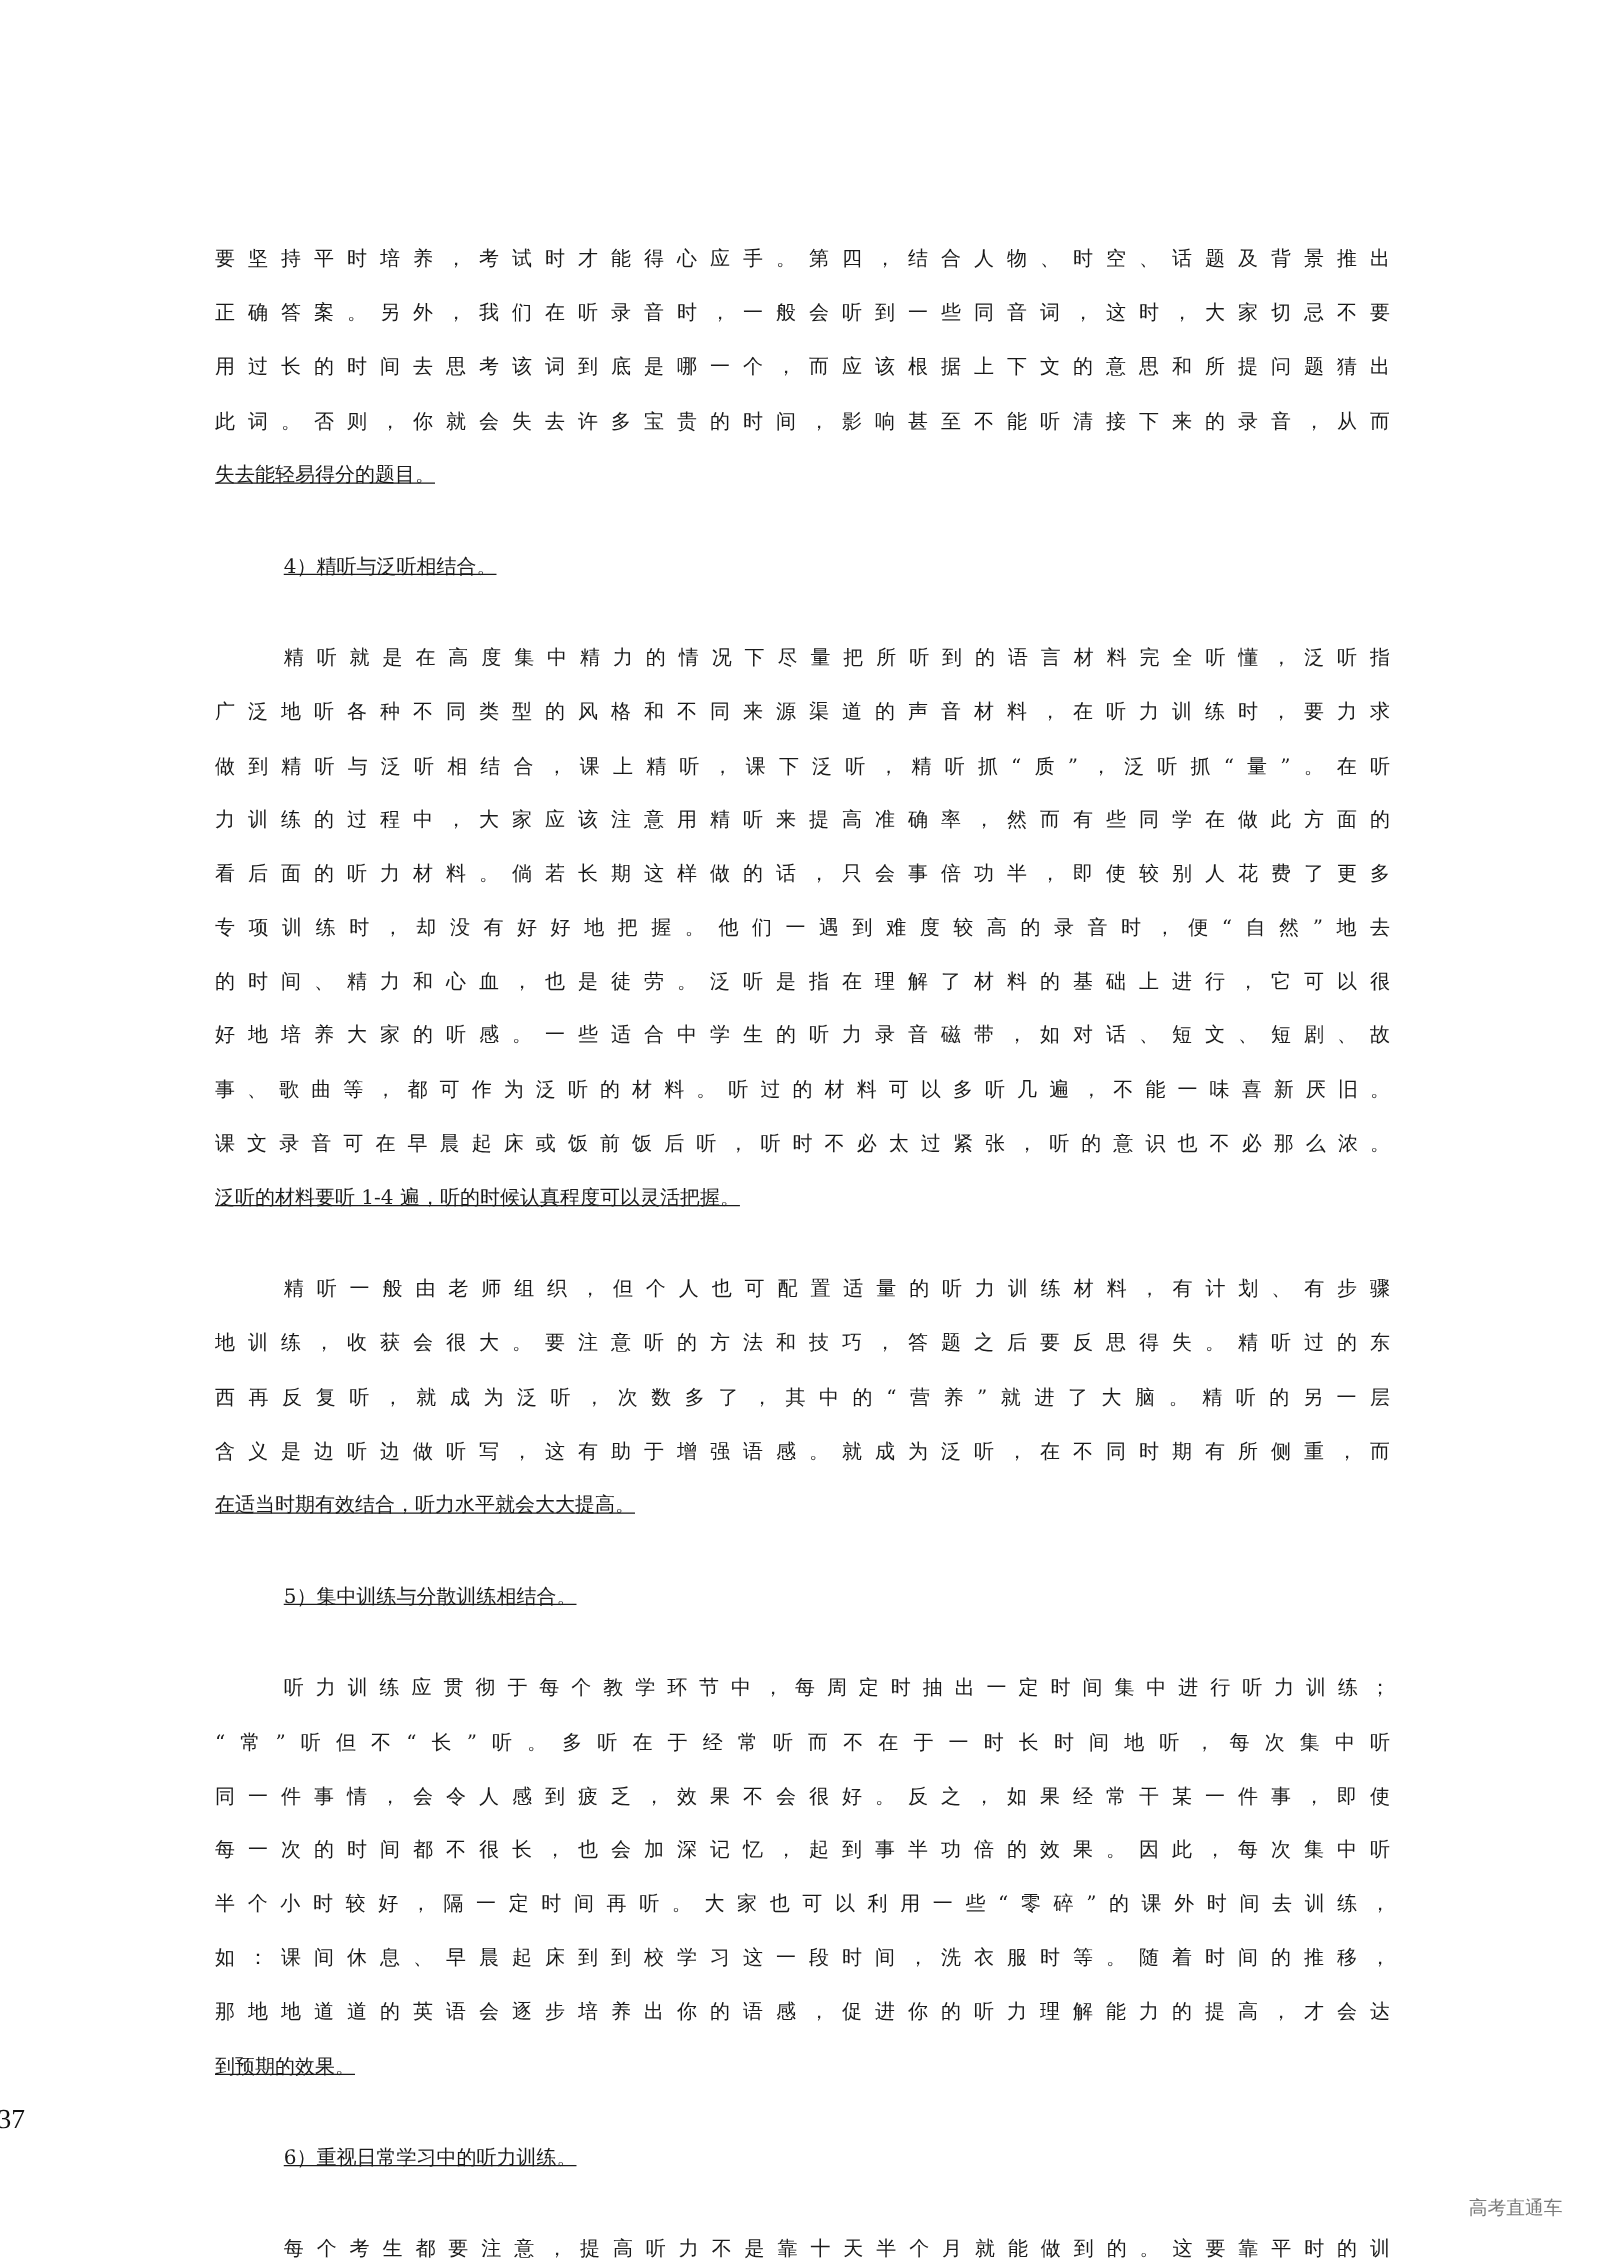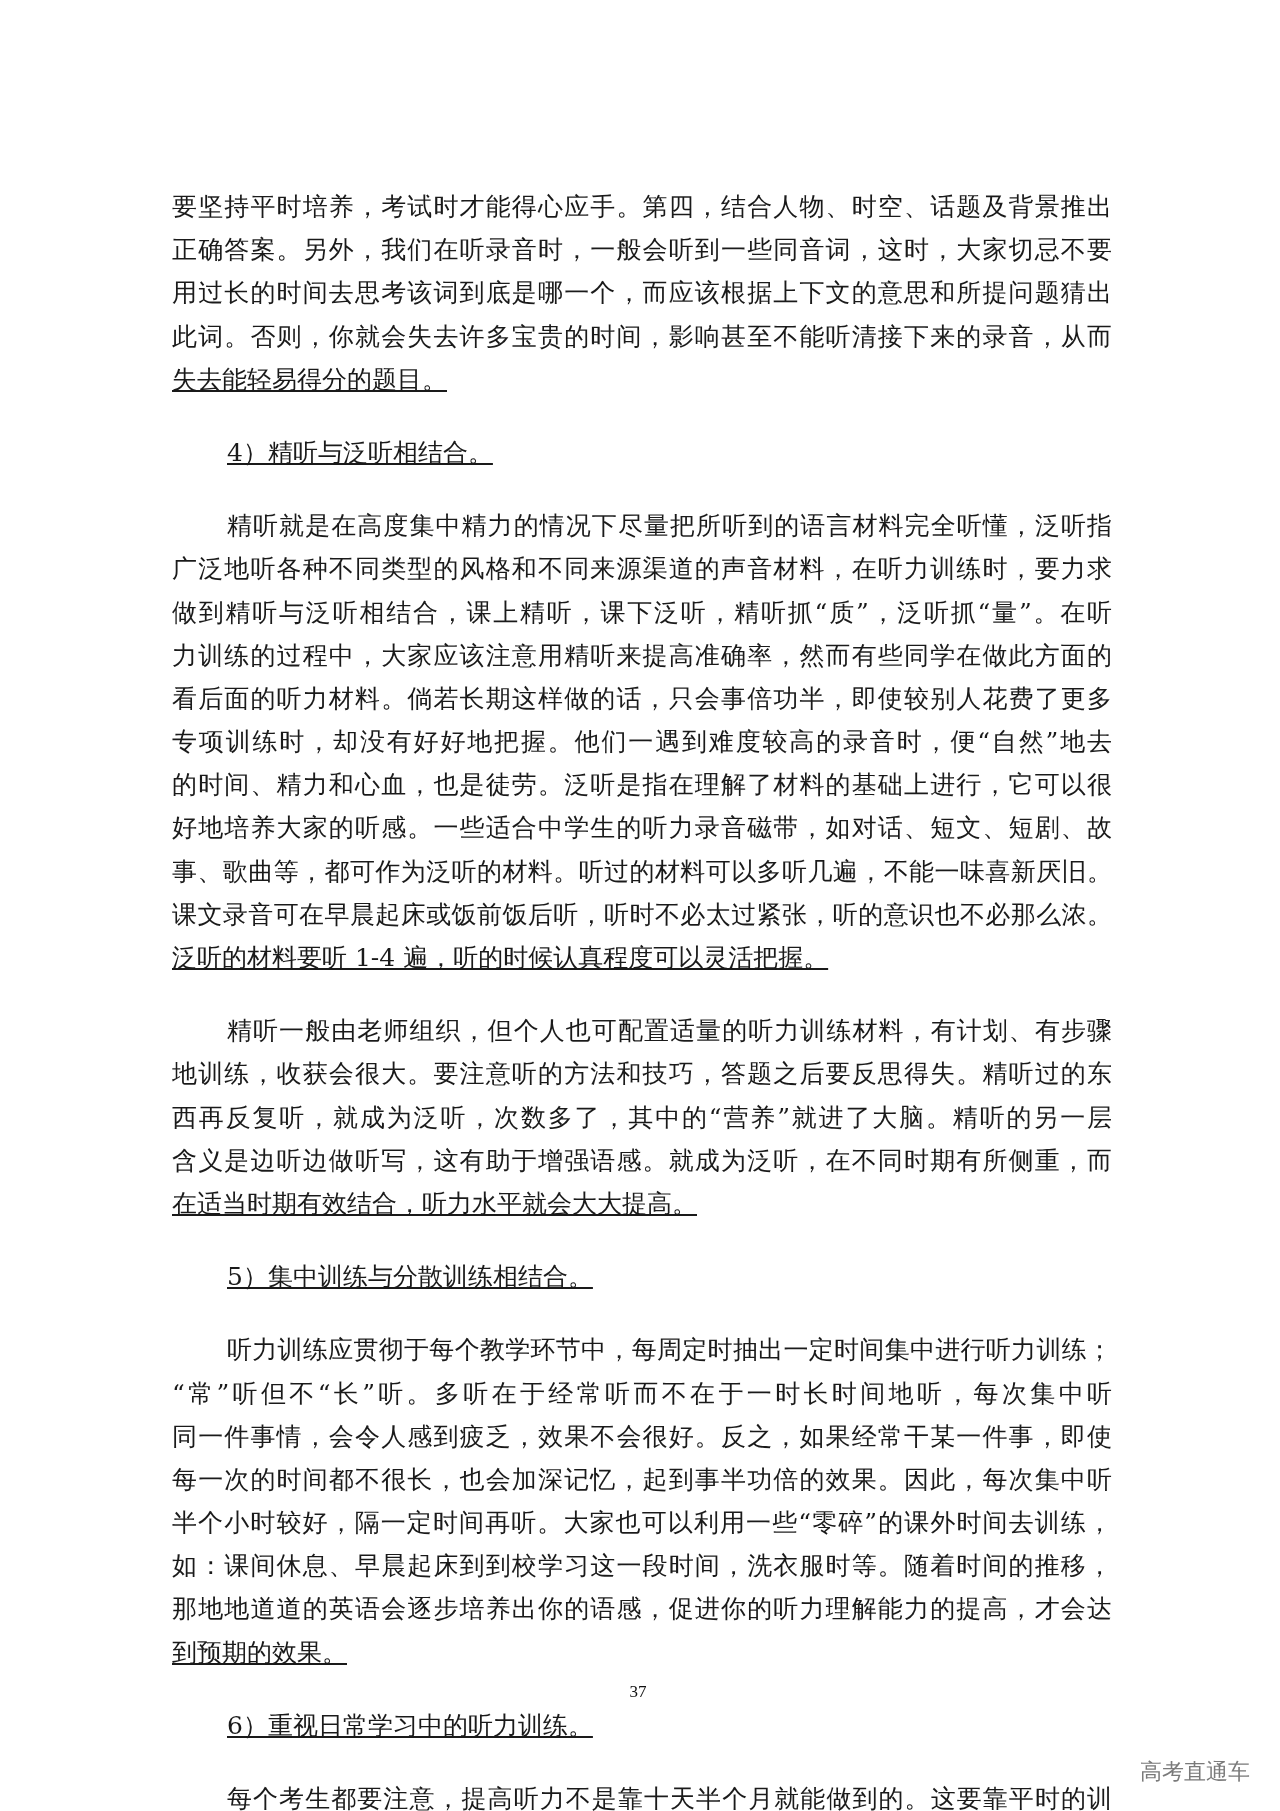--- a/index.html
+++ b/index.html
@@ -17,55 +17,54 @@
     }
     .page-body {
       position: absolute;
       left: 172px;
       top: 185px;
       width: 940px;
     }
     .line {
       height: 43.2px;
       line-height: 43.2px;
-      font-size: 25px;
+      font-size: 16px;
       white-space: nowrap;
       text-align: justify;
       text-align-last: justify;
       letter-spacing: 0px;
     }
     .line.last {
       text-align-last: left;
       text-decoration: underline;
     }
     .line.indent {
       padding-left: 55px;
       margin-top: 30px;
     }
     .page-number {
       position: absolute;
       left: 0;
       width: 1280px;
       top: 1682px;
-      text-align: center;
       font-family: "Liberation Serif", serif;
-      font-size: 17px;
+      font-size: 22px;
       color: #111;
       padding-left: 0;
     }
     .page-number span {
       position: relative;
       left: -2px;
     }
     .watermark {
       position: absolute;
       right: 30px;
       top: 1757px;
       font-family: Liberation Sans, sans-serif;
-      font-size: 22px;
+      font-size: 15px;
       color: #7a7a7a;
       letter-spacing: 0px;
       margin-left: 28px;
     }
   </style>
 </head>
 <body>
 
 <div class="page-body" id="page-body">
     <div class="line">要坚持平时培养，考试时才能得心应手。第四，结合人物、时空、话题及背景推出</div>

